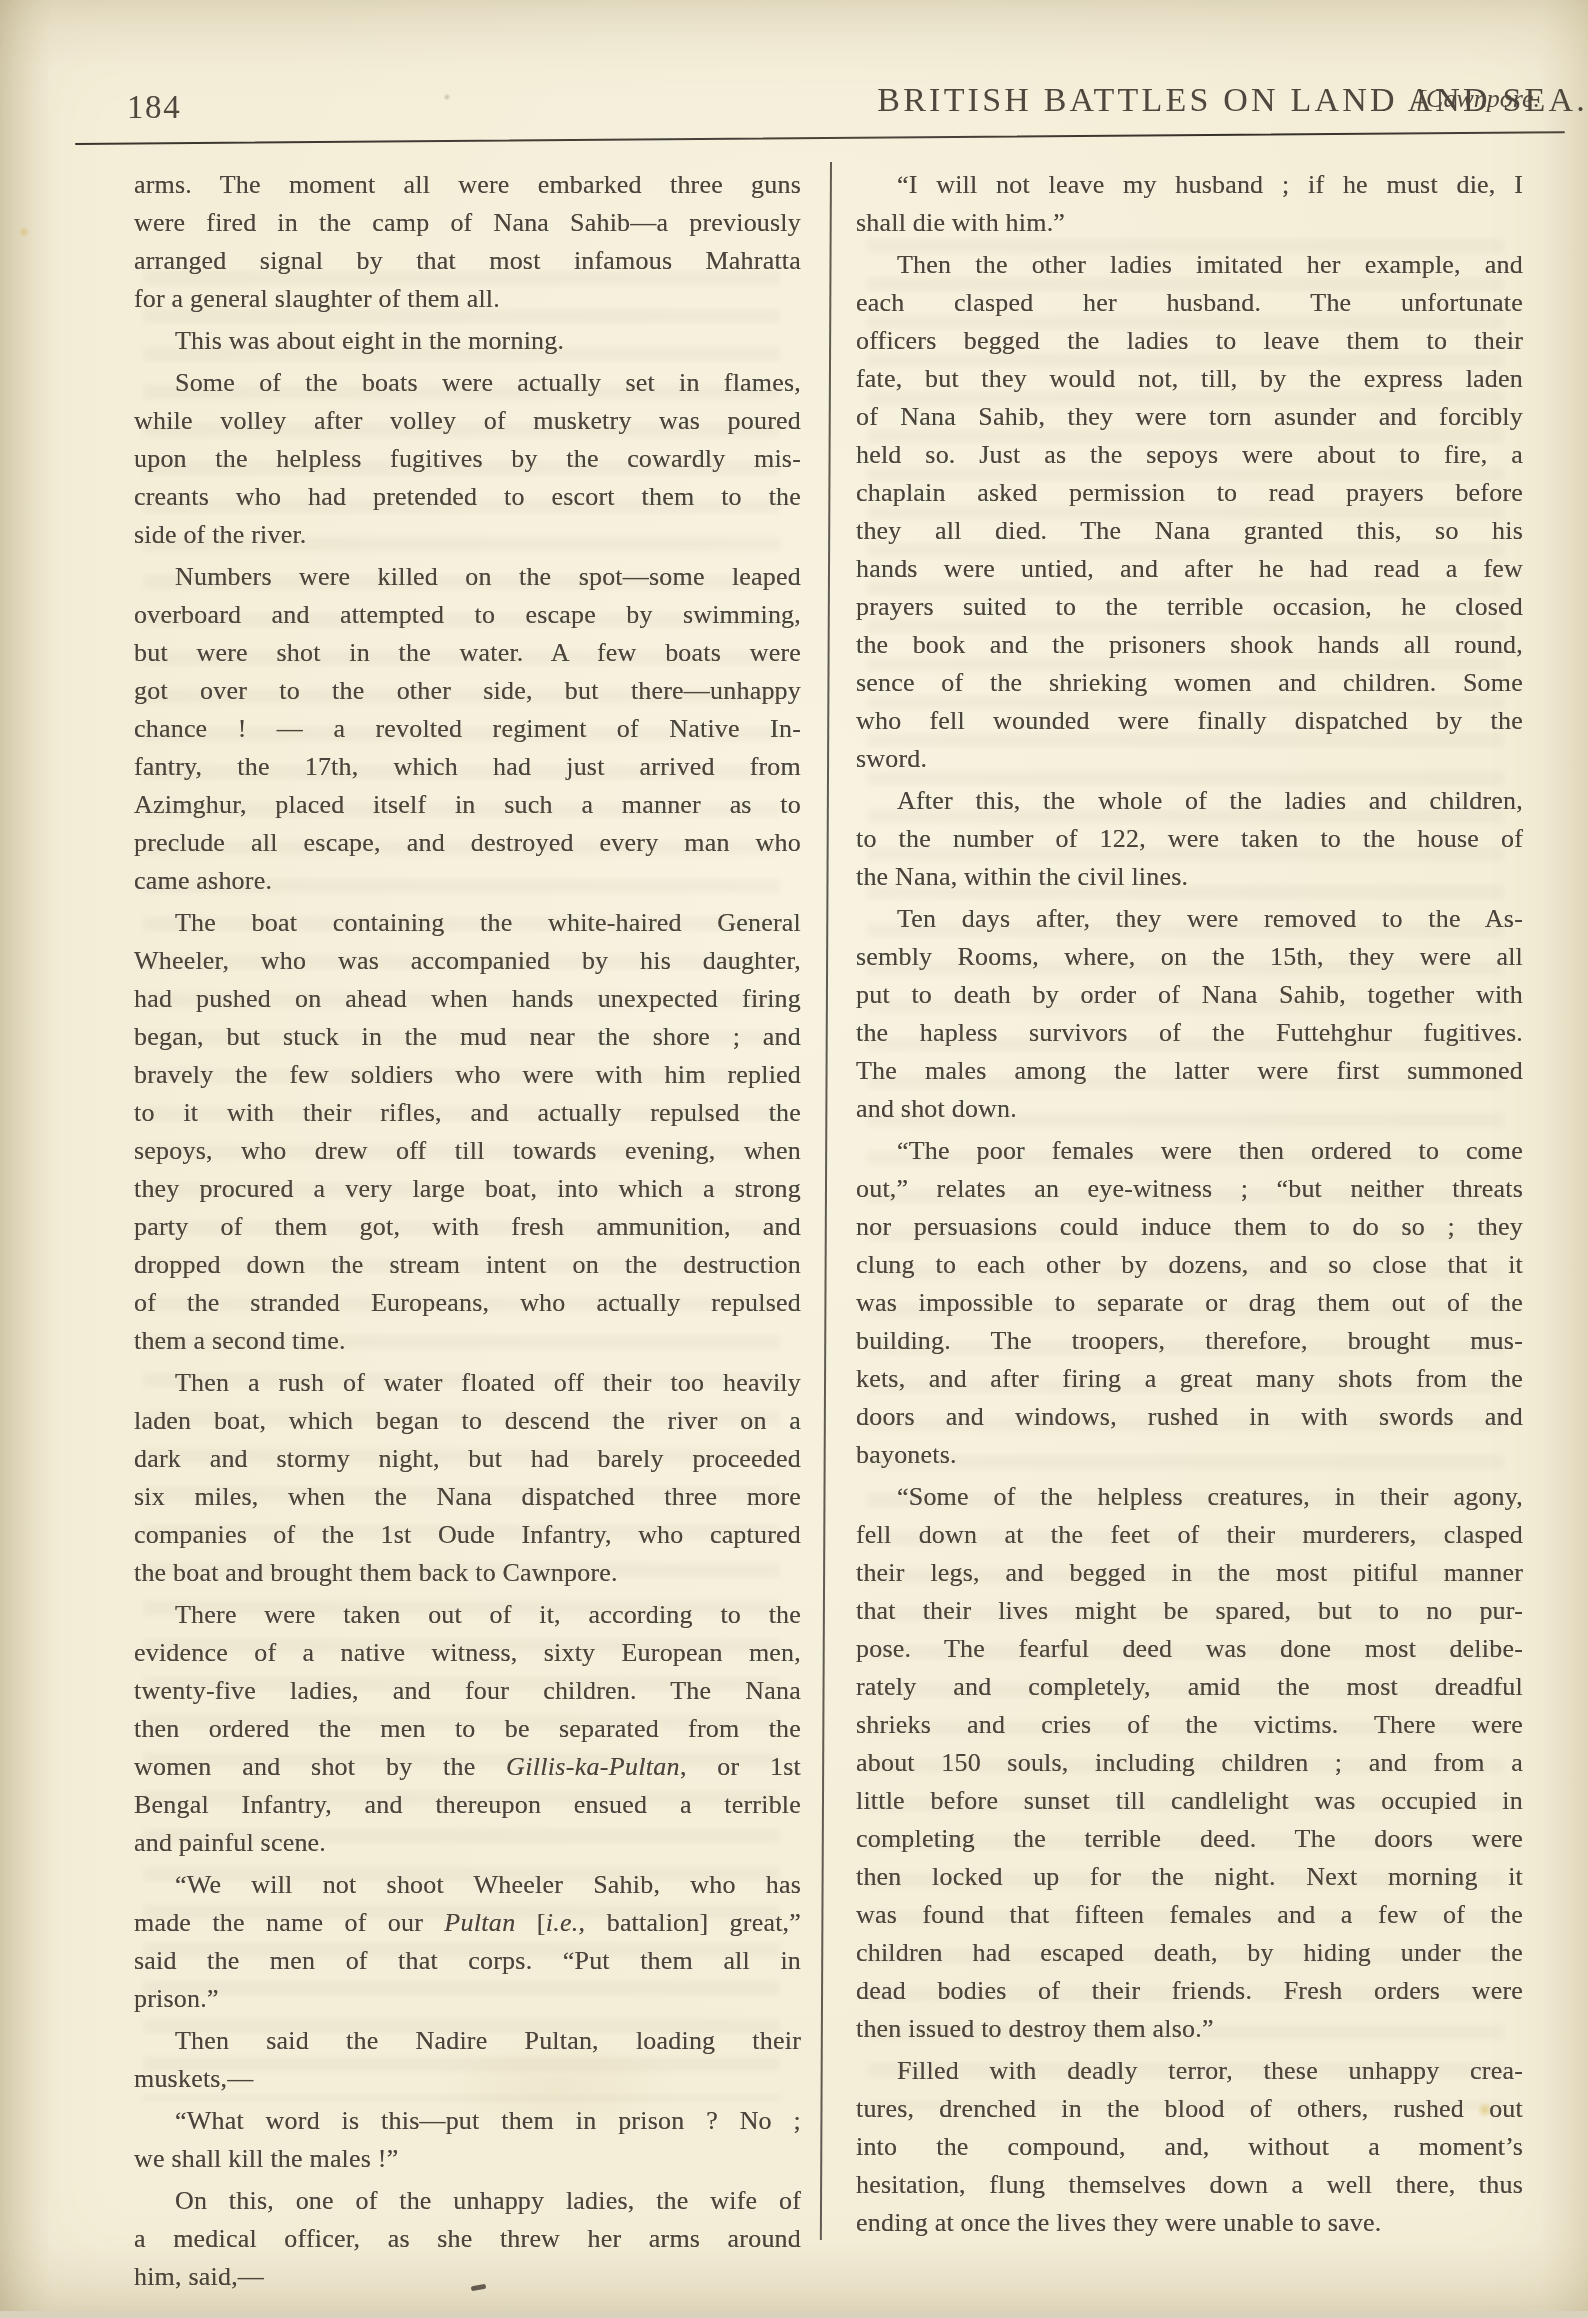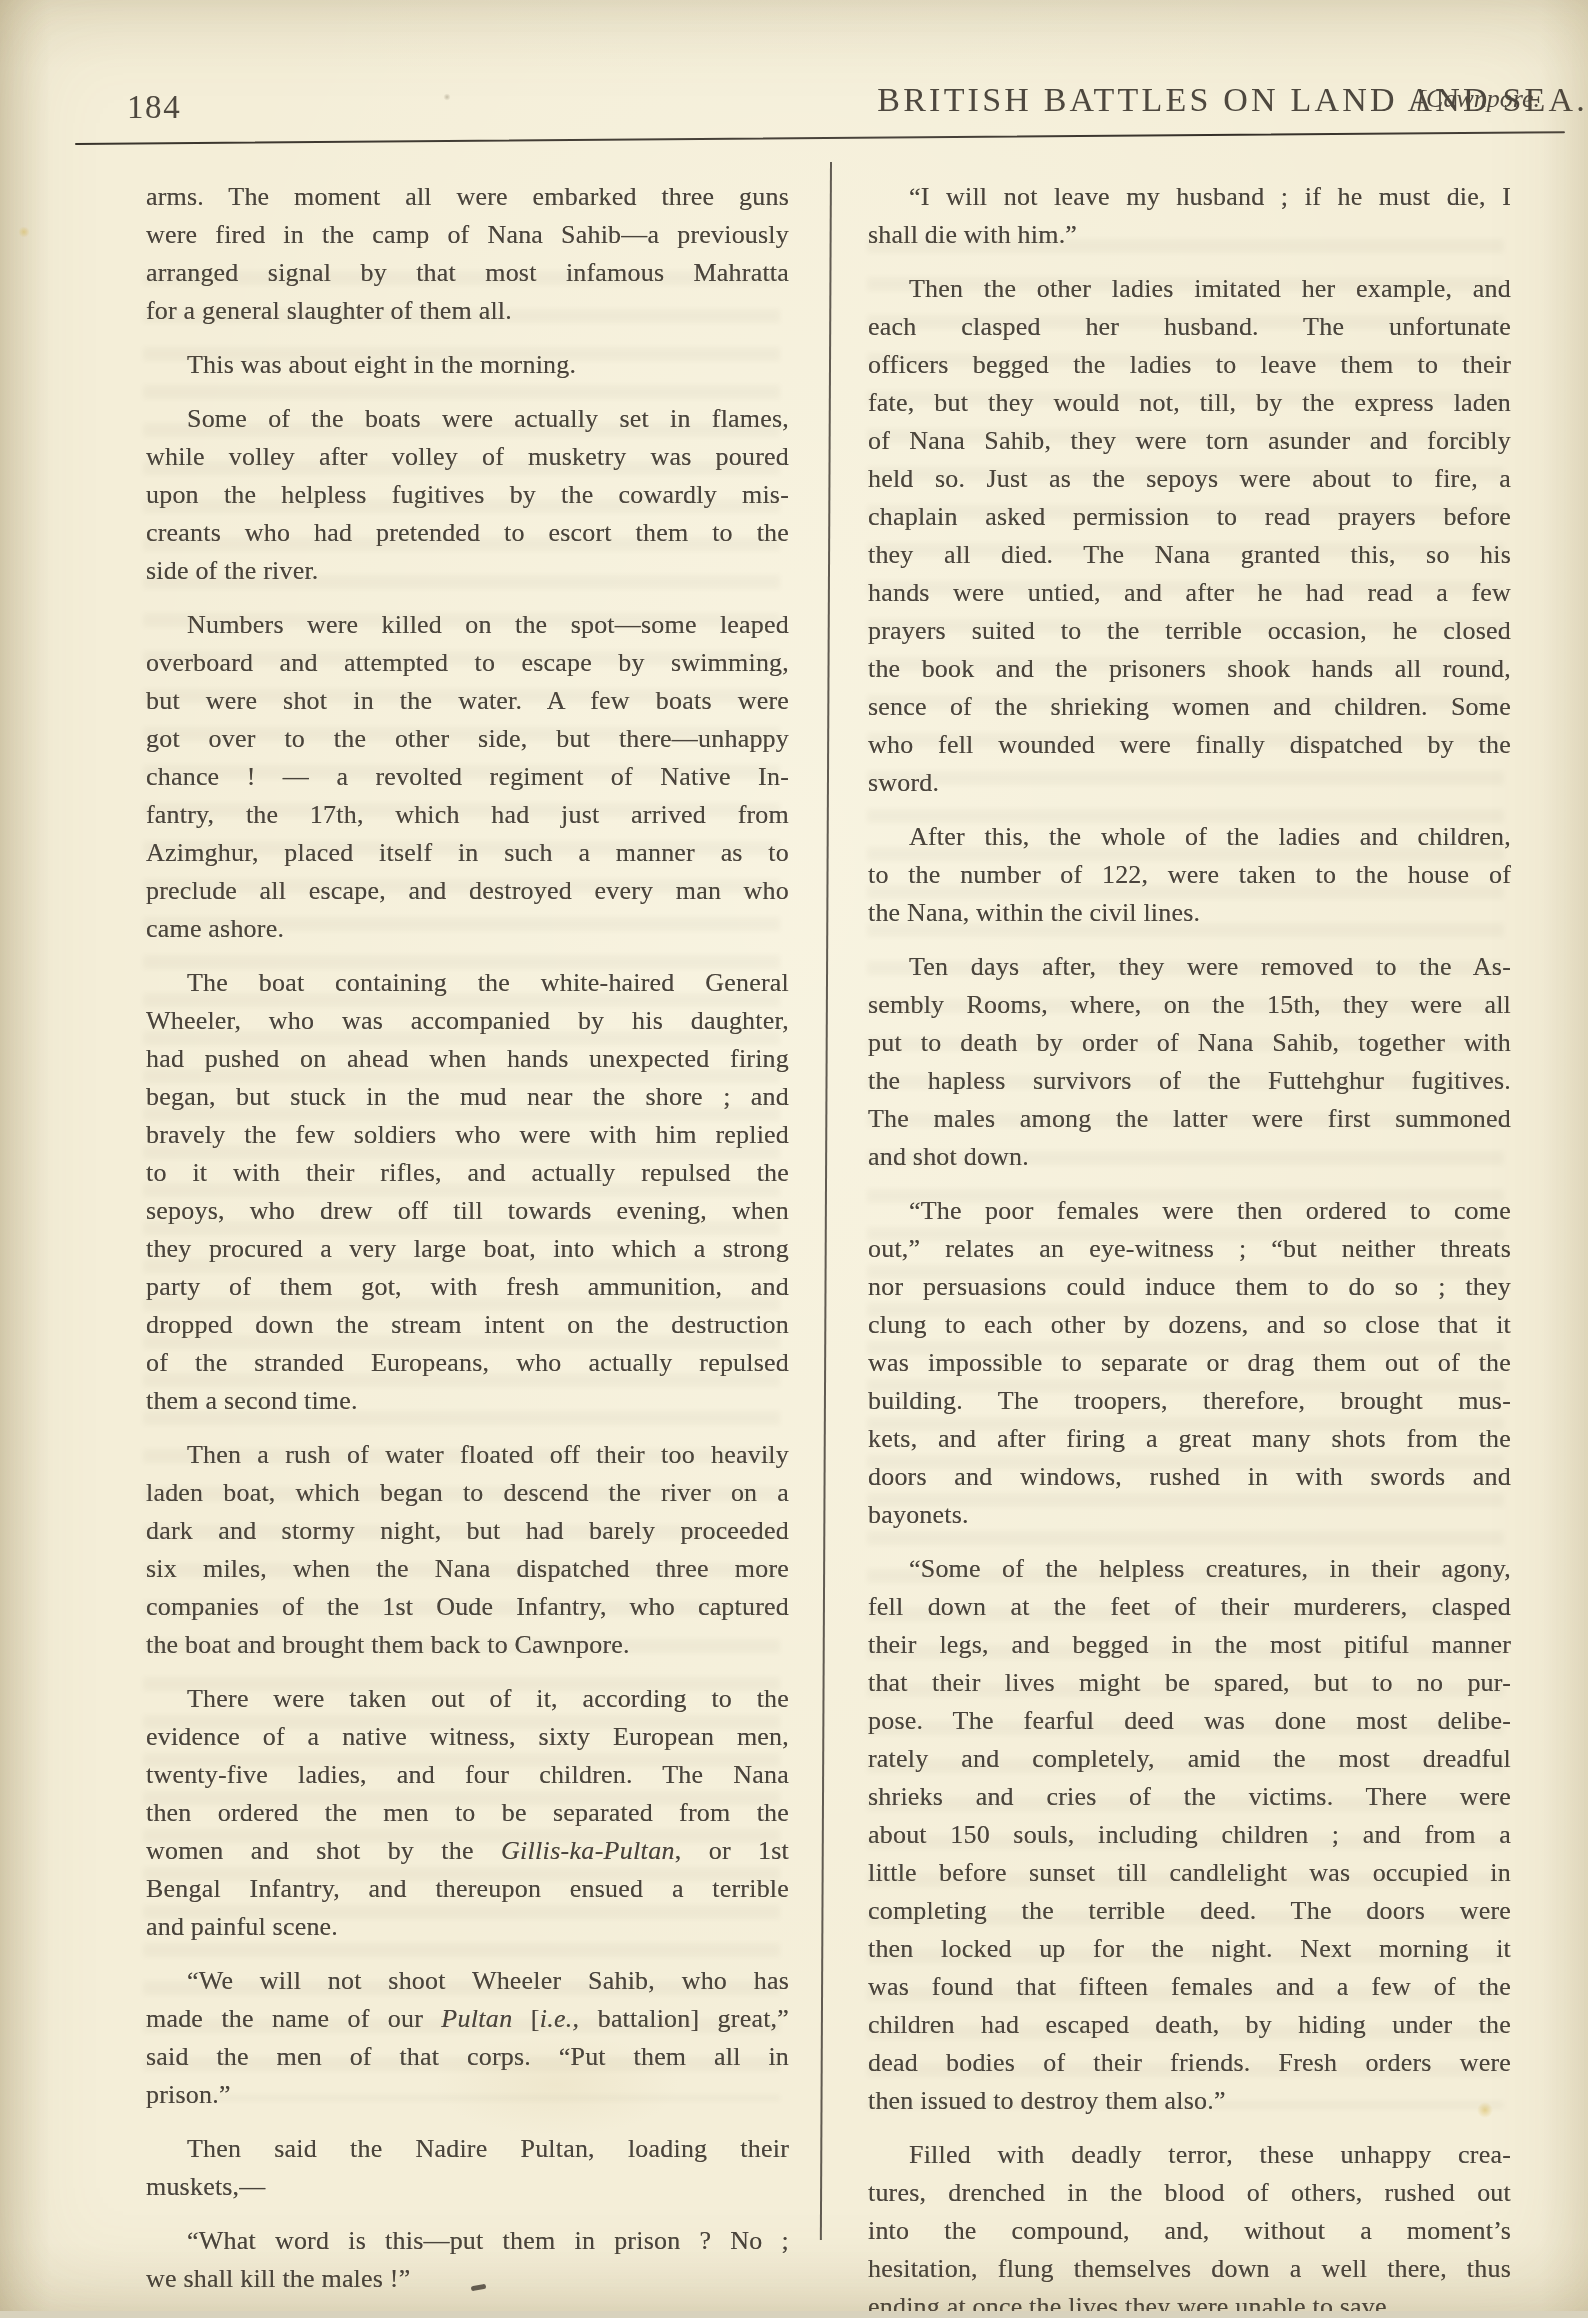--- a/index.html
+++ b/index.html
@@ -46,21 +46,21 @@
   }
   
   .column-divider{
     position:absolute;left:830px;top:162px;height:2078px;width:2px;
     background:#47413a;opacity:.85;
     transform:rotate(0.28deg);transform-origin:top center;
   }
   .col{position:absolute;top:162px;font-size:26px;line-height:38px;}
   .col-left{left:130px;width:675px;}
   .col-right{left:852px;width:675px;}
-  .para{margin:16px;}
+  .para{margin:4px;}
   .line{
     text-align:justify;text-align-last:justify;-moz-text-align-last:justify;
     height:38px;white-space:normal;overflow:visible;
     text-shadow:0 0 0.5px rgba(74,68,60,.55);
     letter-spacing:0.2px;
   }
   .line.last{text-align-last:left;-moz-text-align-last:left;}
   .line.first{text-indent:41px;}
   .para.noindent .line.first{text-indent:0;}
   

